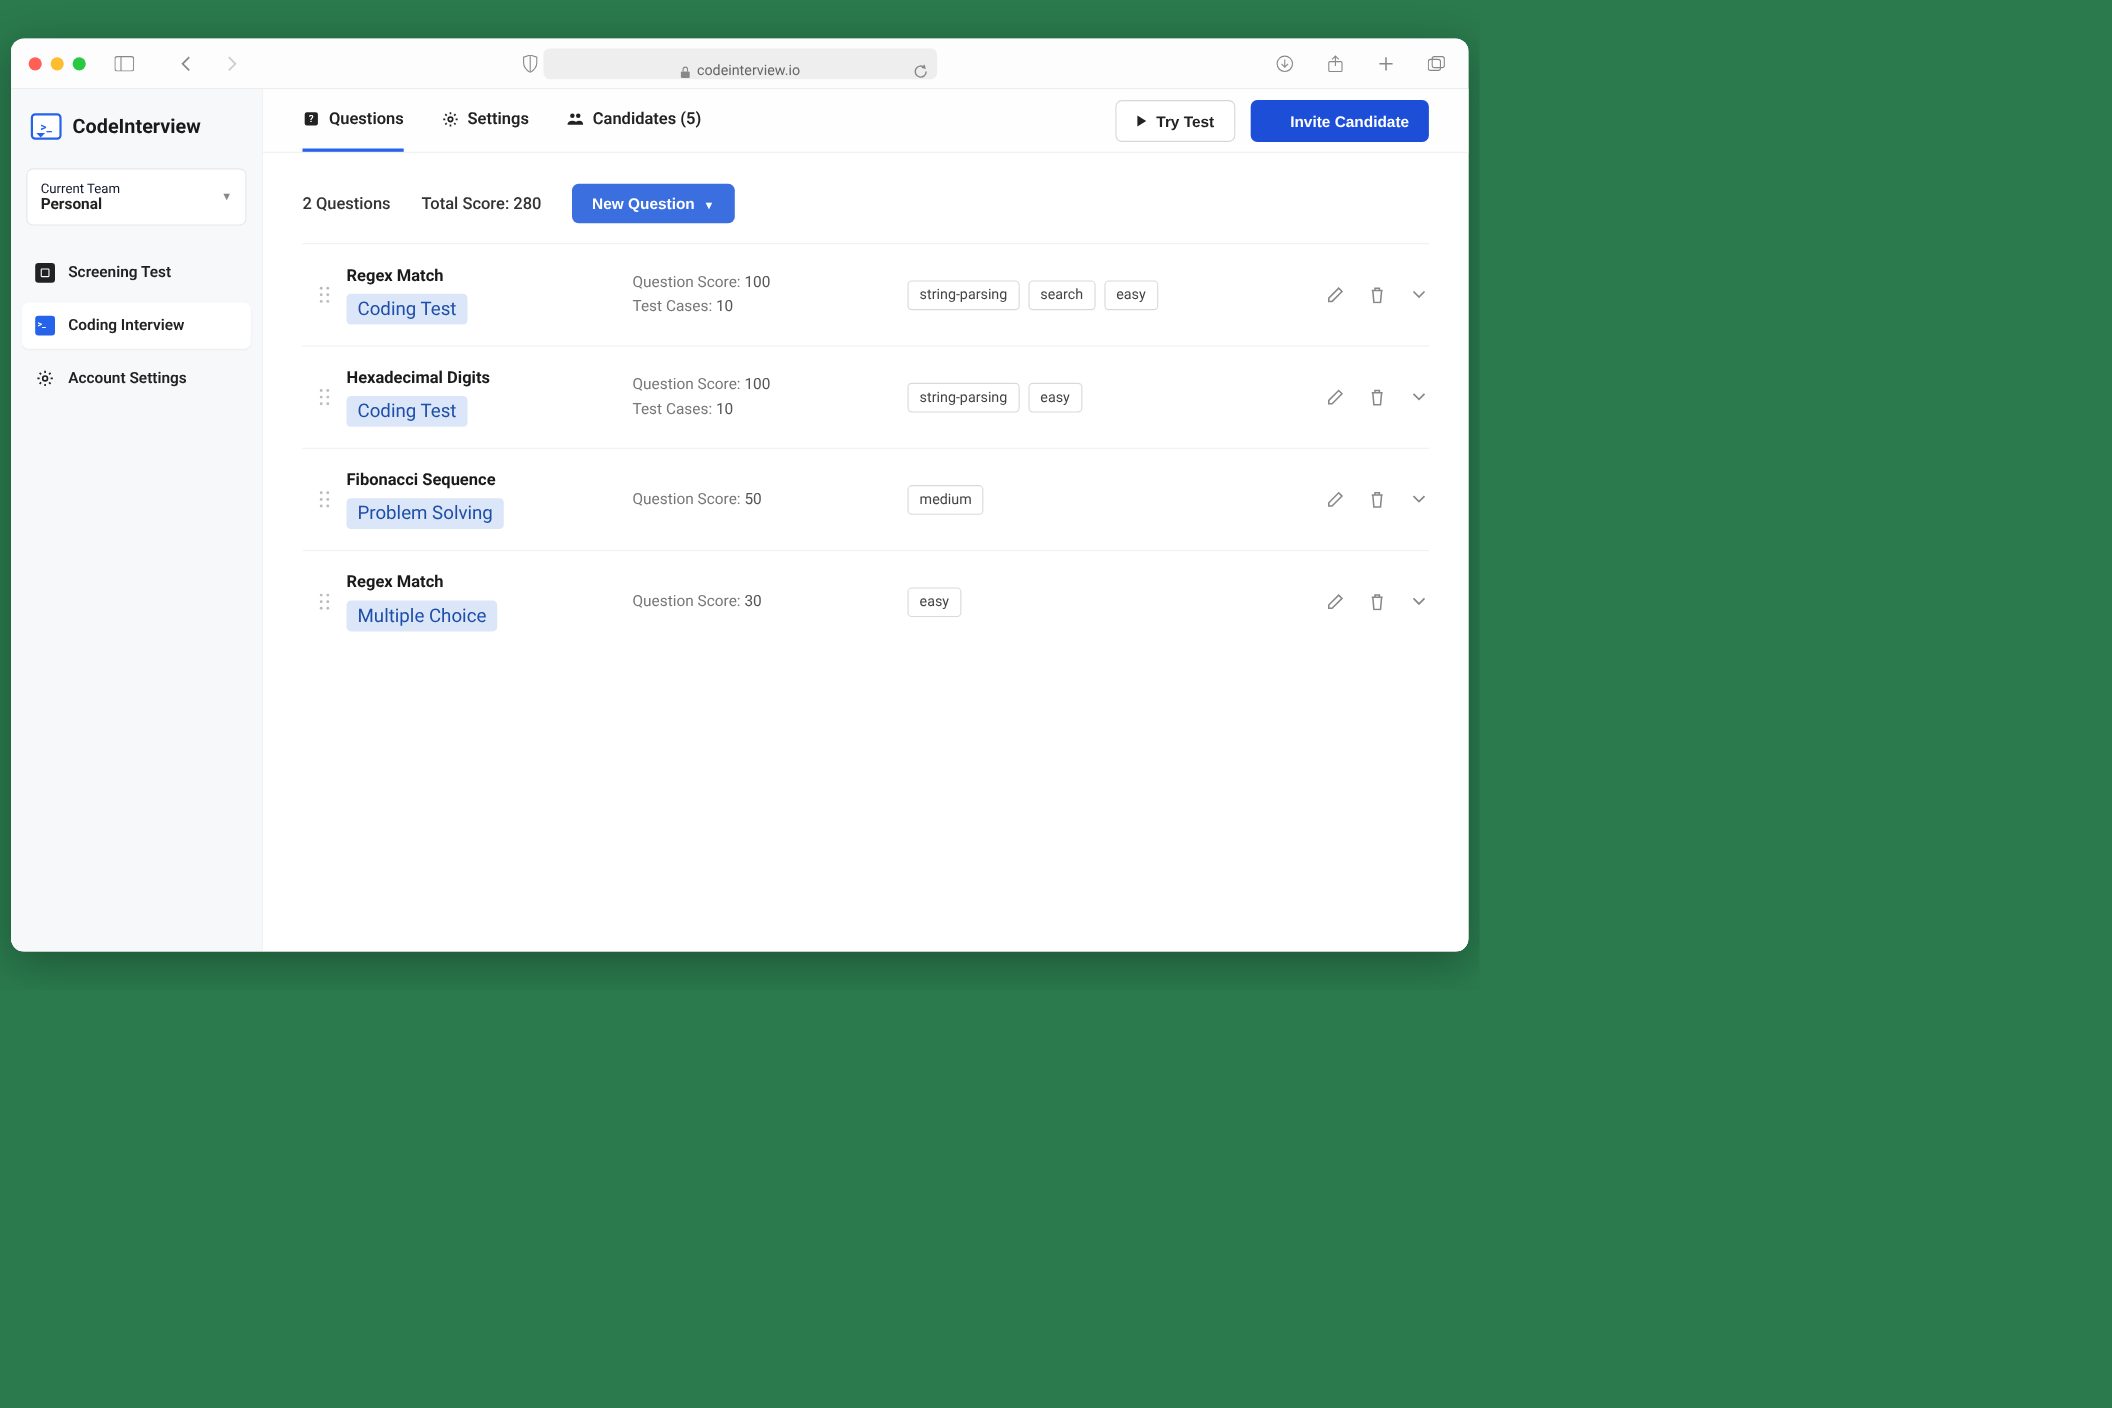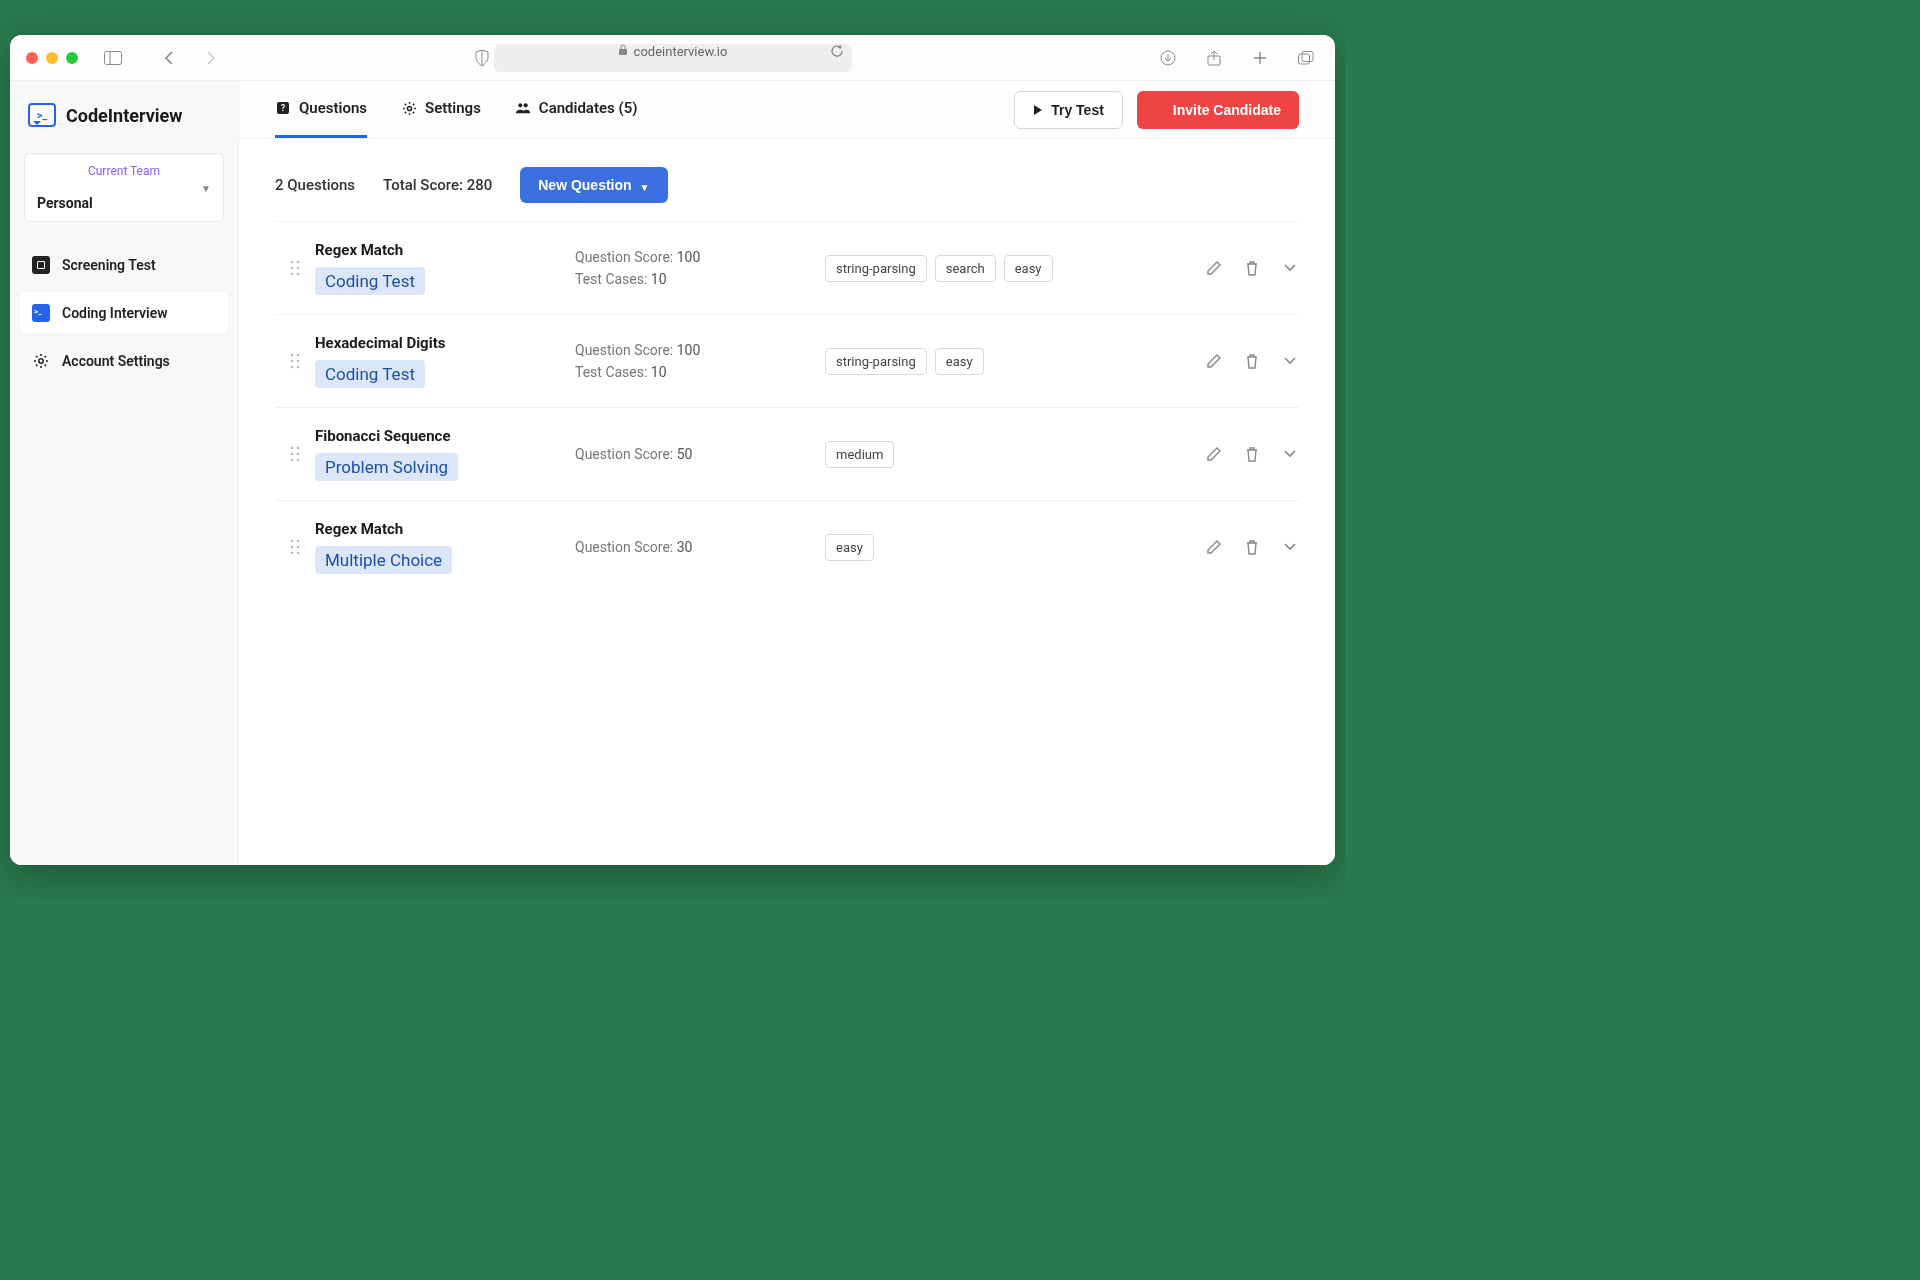--- a/index.html
+++ b/index.html
@@ -42,21 +42,21 @@
 .tb-nav { display: flex; margin-left: 20px; gap: 16px; }
 .urlbar {
   position: absolute;
   left: 50%;
   transform: translateX(-50%);
   width: 358px;
   height: 28px;
   background: #eeeeef;
   border-radius: 6px;
   display: flex;
-  align-items: flex-start;
+  align-items: flex-end;
   justify-content: center;
   gap: 6px;
   color: #666;
   font-size: 13px;
 }
 .urlbar .refresh { position: absolute; right: 8px; color: #888; }
 .tb-right { margin-left: auto; display: flex; gap: 20px; }
 .shield { margin-left: 235px; }
 
 .app { flex: 1; display: flex; background: #f6f8fa; }
@@ -91,21 +91,21 @@
 .logo-text { font-size: 18px; font-weight: 700; color: #1a1a1a; }
 
 .team-select {
   background: #fff;
   border: 1px solid #e5e7eb;
   border-radius: 6px;
   padding: 10px 12px;
   margin: 0 4px 22px 4px;
   position: relative;
 }
-.team-label { font-size: 12px; color: #8b5cf6; margin-bottom: 17px; text-align: center; }
+.team-label { font-size: 12px; color: #0f172a; margin-bottom: 0; }
 .team-value { font-size: 14px; font-weight: 700; color: #222; }
 .team-caret { position: absolute; right: 12px; top: 50%; transform: translateY(-50%); color: #888; font-size: 10px; }
 
 .nav-item {
   display: flex; align-items: center; gap: 12px;
   padding: 12px 12px;
   border-radius: 6px;
   font-size: 14px; font-weight: 600; color: #222;
   cursor: pointer;
   margin-bottom: 6px;
@@ -135,21 +135,21 @@
 .tabs { display: flex; gap: 34px; }
 .tab { display: flex; align-items: center; gap: 8px; padding: 18px 0; font-size: 15px; font-weight: 600; color: #222; border-bottom: 3px solid transparent; cursor: pointer; }
 .tab.active { border-bottom-color: #2563eb; }
 .tab-icon { width: 16px; height: 16px; display: inline-flex; align-items: center; justify-content: center; font-size: 14px; }
 .actions-right { display: flex; gap: 14px; }
 .btn {
   padding: 10px 18px; border-radius: 6px; font-size: 14px; font-weight: 600;
   display: flex; align-items: center; gap: 8px; cursor: pointer; border: none;
 }
 .btn.outline { background: #fff; border: 1px solid #d7d7db; color: #222; }
-.btn.primary-green { background: #ef4444; color: #fff; padding-left: 36px; }
+.btn.primary-green { background: #1d4ed8; color: #fff; padding-left: 36px; }
 .btn.primary-blue { background: #3b6fe0; color: #fff; align-items: flex-end; }
 
 .toolbar { padding: 28px 36px 18px; display: flex; align-items: center; gap: 28px; color: #333; font-size: 15px; }
 .toolbar .muted { font-weight: 500; }
 .btn .caret-white { font-size: 10px; }
 
 .qlist { padding: 0 36px 40px; }
 .qrow {
   display: grid;
   grid-template-columns: 40px 260px 250px 1fr 140px;

